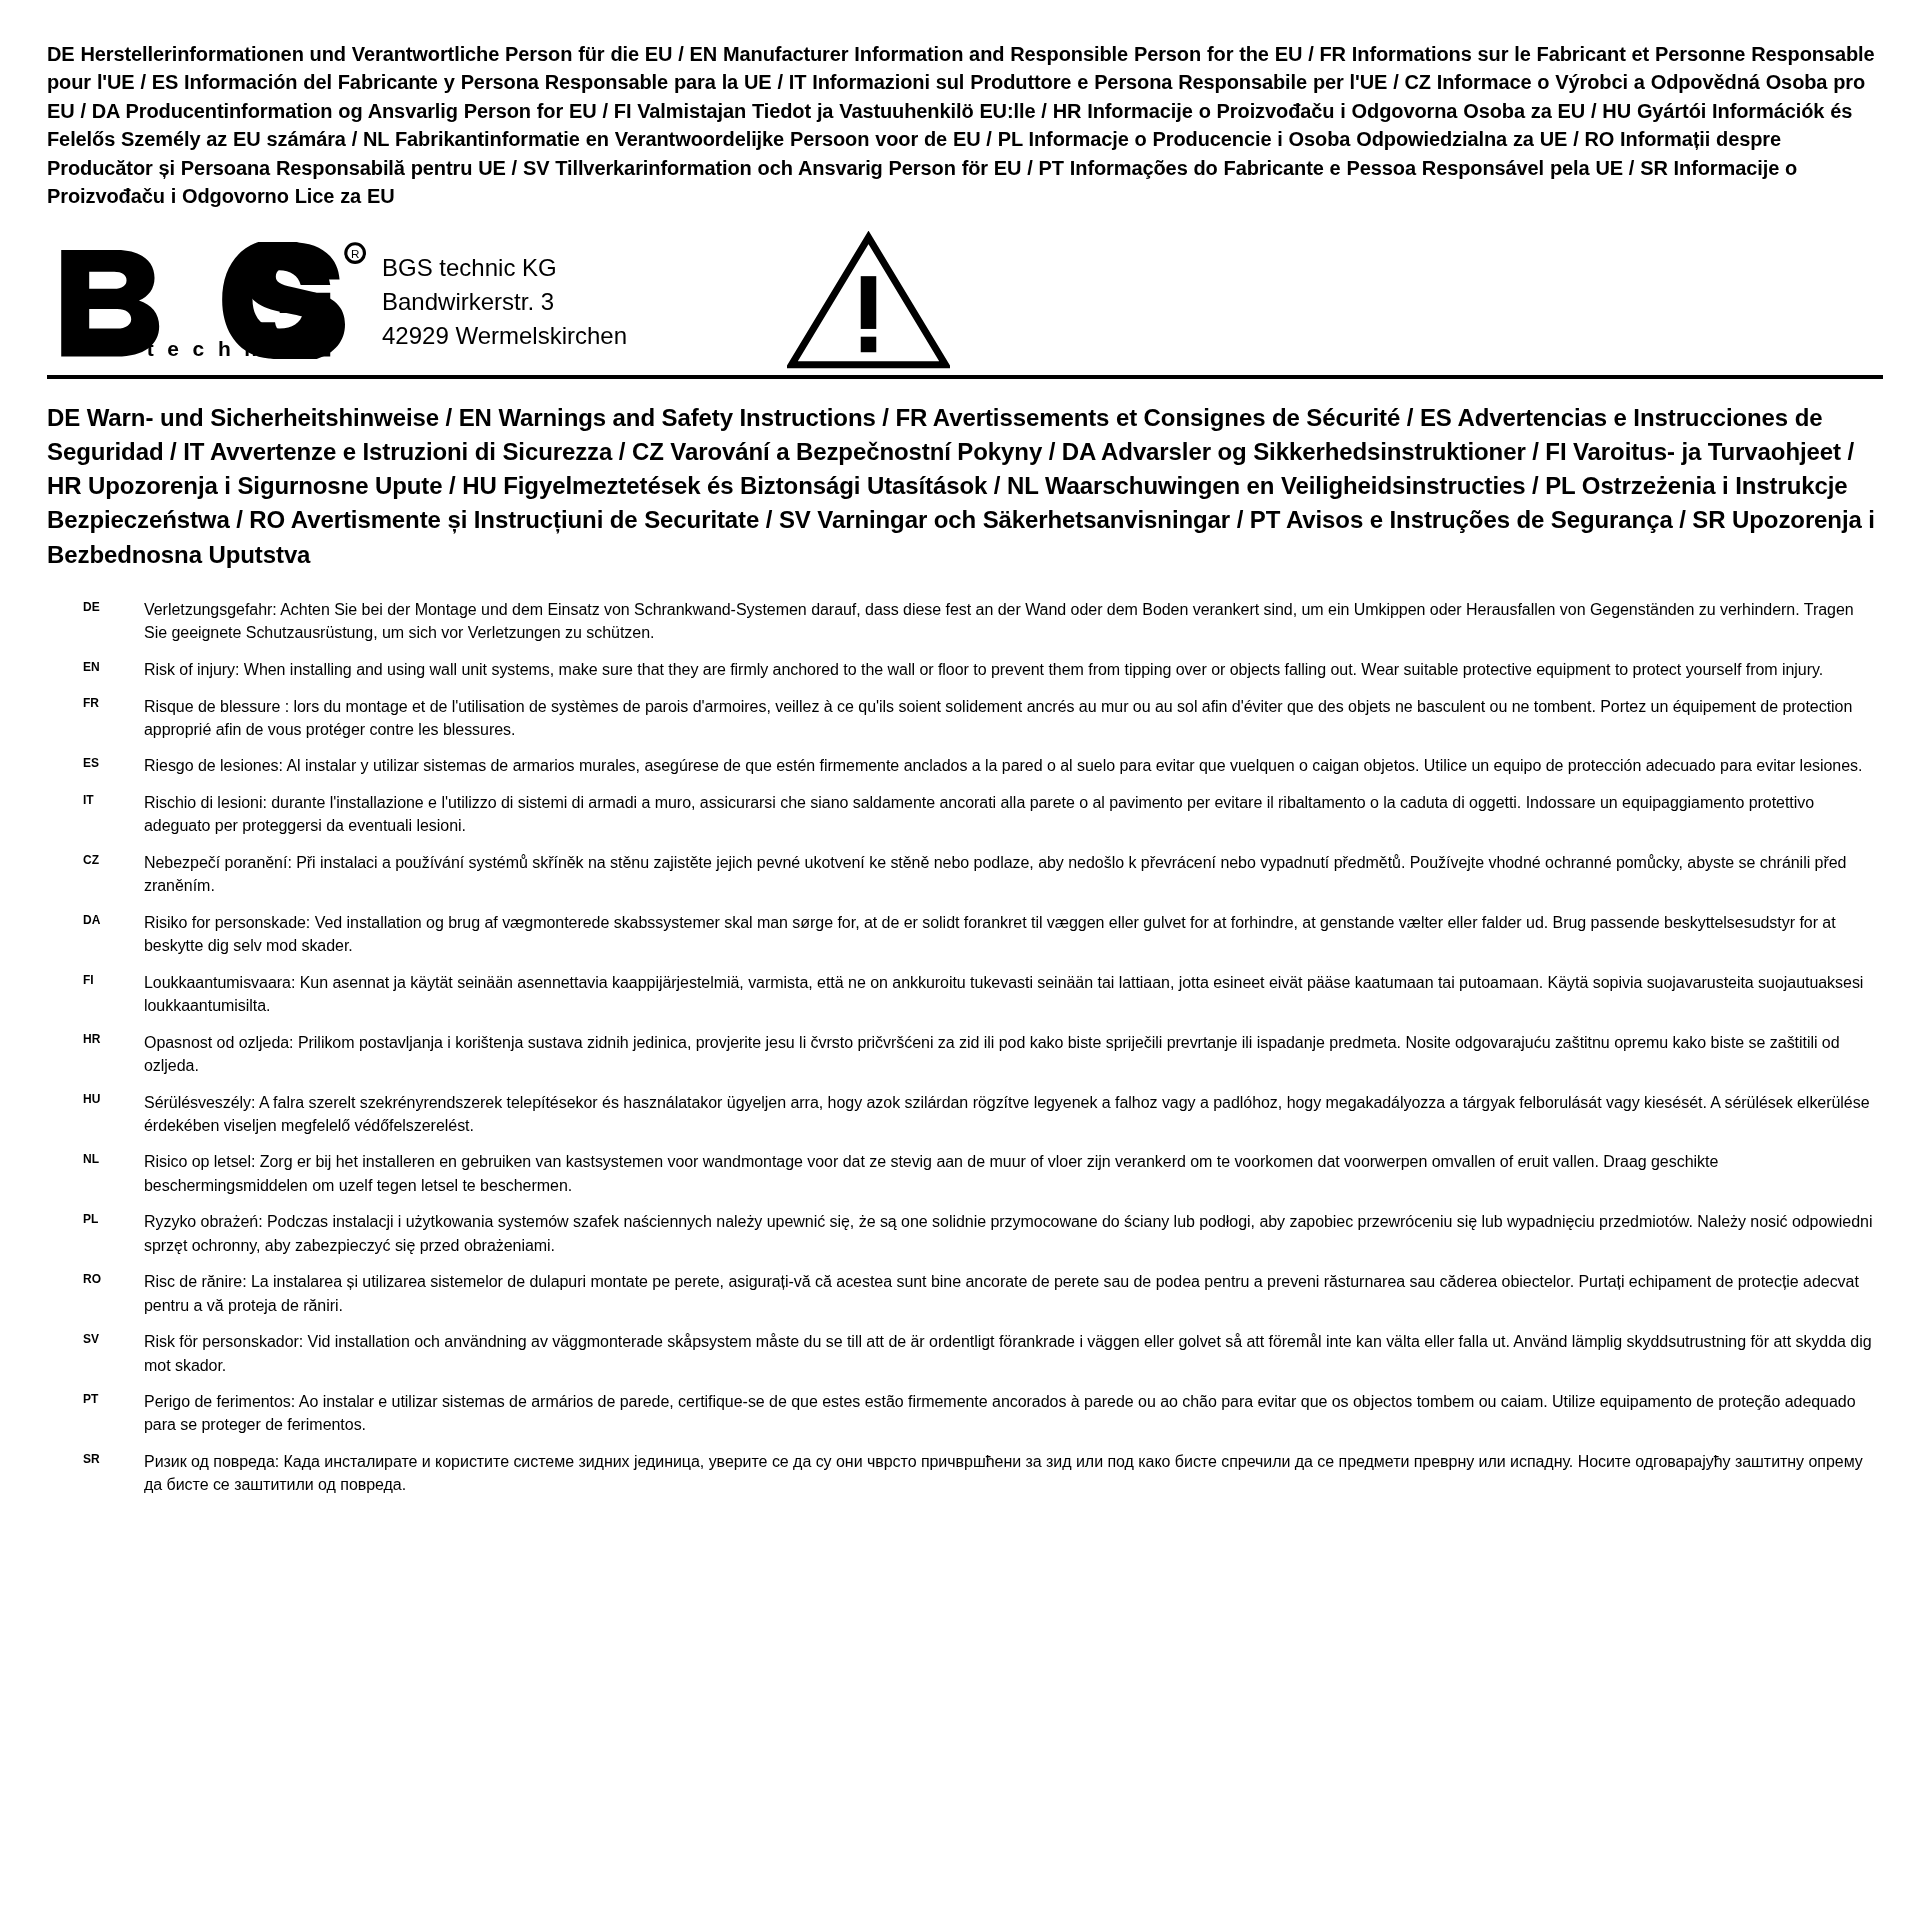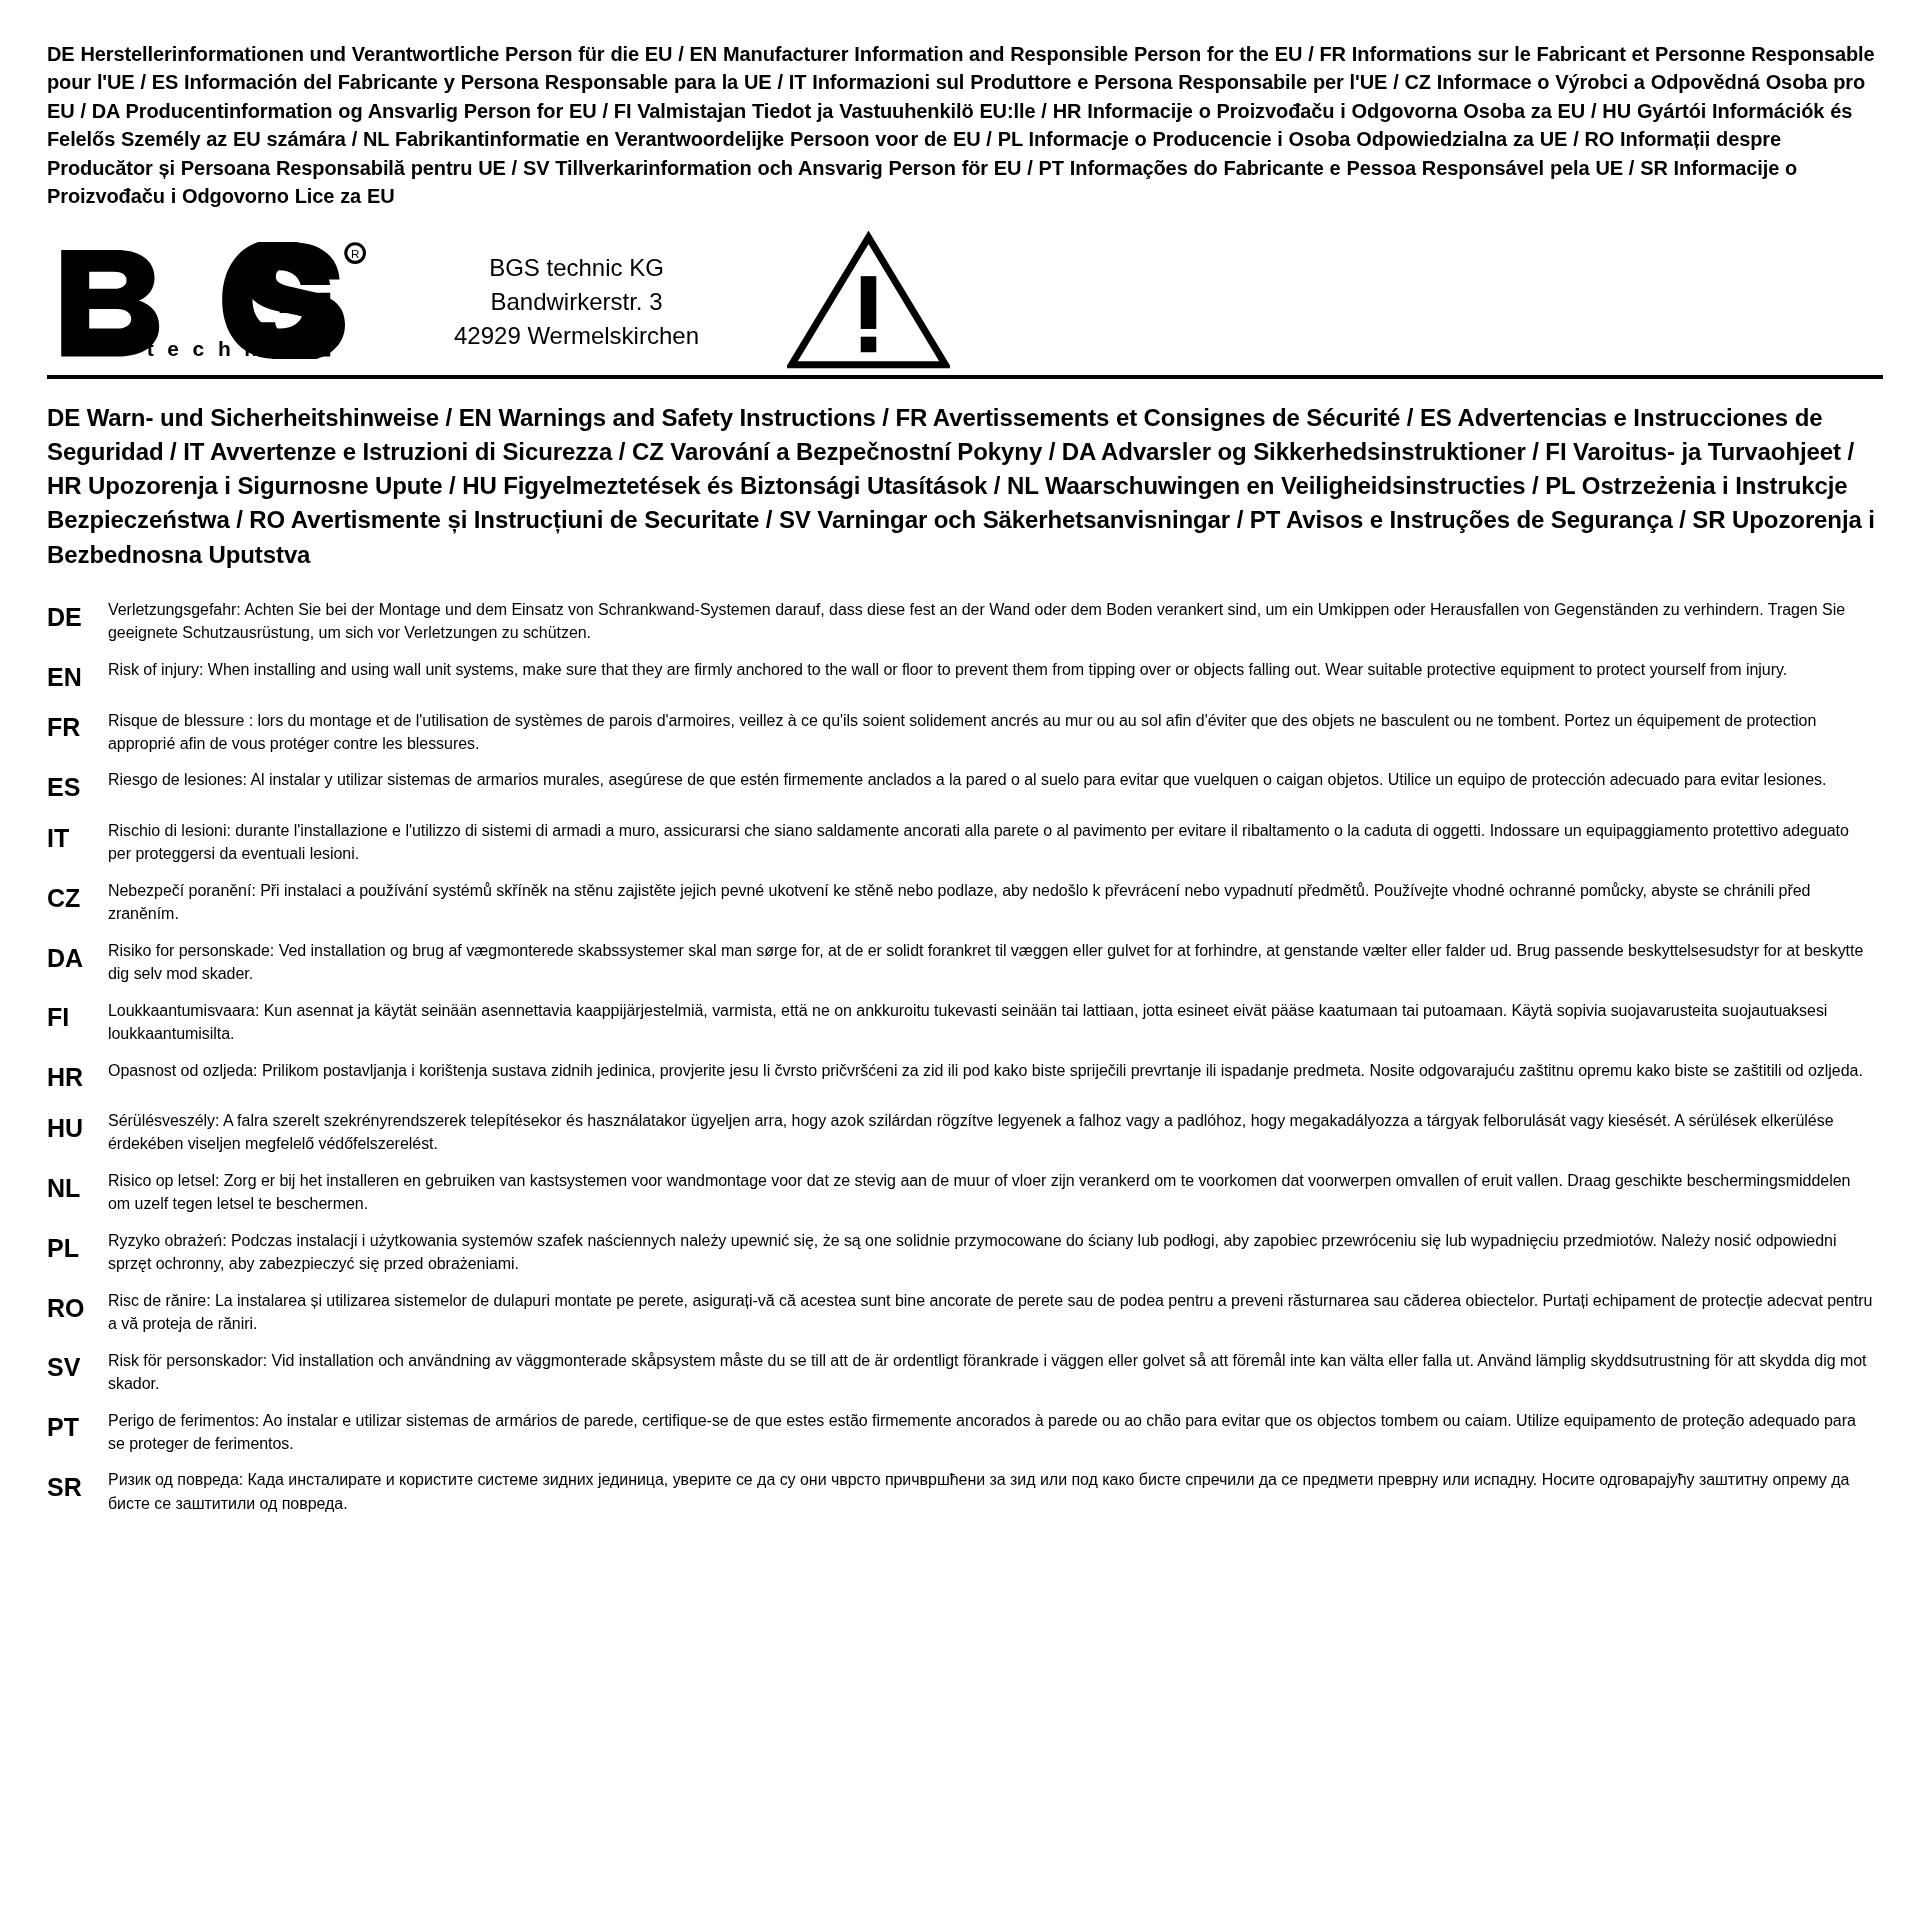--- a/index.html
+++ b/index.html
@@ -48,21 +48,20 @@
     justify-content: center;
     padding-left: 7.8px;
     box-sizing: border-box;
   }
   .logo-svg { display:block; }
   .addr-block {
     flex: 0 0 389px;
     font-size: 24px;
     line-height: 1.42;
     padding-top: 3.1px;
-    text-align: center;
   }
   .contact-block {
     flex: 0 0 358px;
     font-size: 24px;
     line-height: 1.42;
     padding-top: 3.1px;
   }
   .website {
     flex: 1 1 auto;
     font-size: 31px;
@@ -90,24 +89,25 @@
 
   
   .lang-list { margin: 0; padding: 0; }
   .lang-row {
     display: flex;
     align-items: flex-start;
     margin-bottom: 13.2px;
   }
   .lang-code {
     flex: 0 0 61px;
-    font-size: 25px;
+    font-size: 12px;
     font-weight: bold;
     line-height: 1.46;
     padding-top: 0.8px;
+    margin-left: 36px;
   }
   .lang-text {
     flex: 1 1 auto;
     font-size: 16px;
     line-height: 1.46;
     letter-spacing: -0.04px;
     padding-right: 7.8px;
   }
 </style>
 </head>

